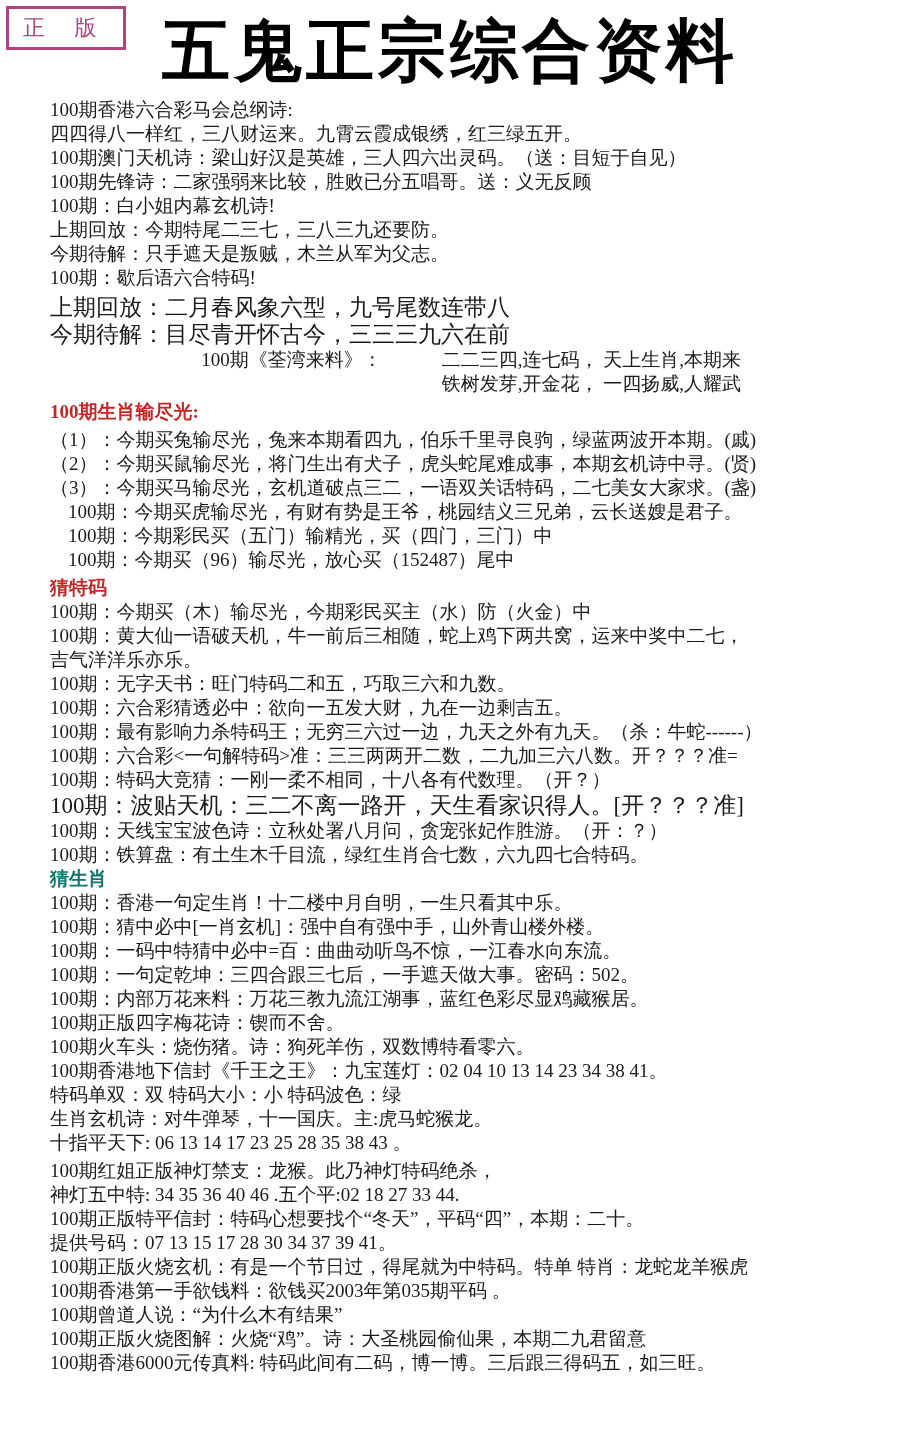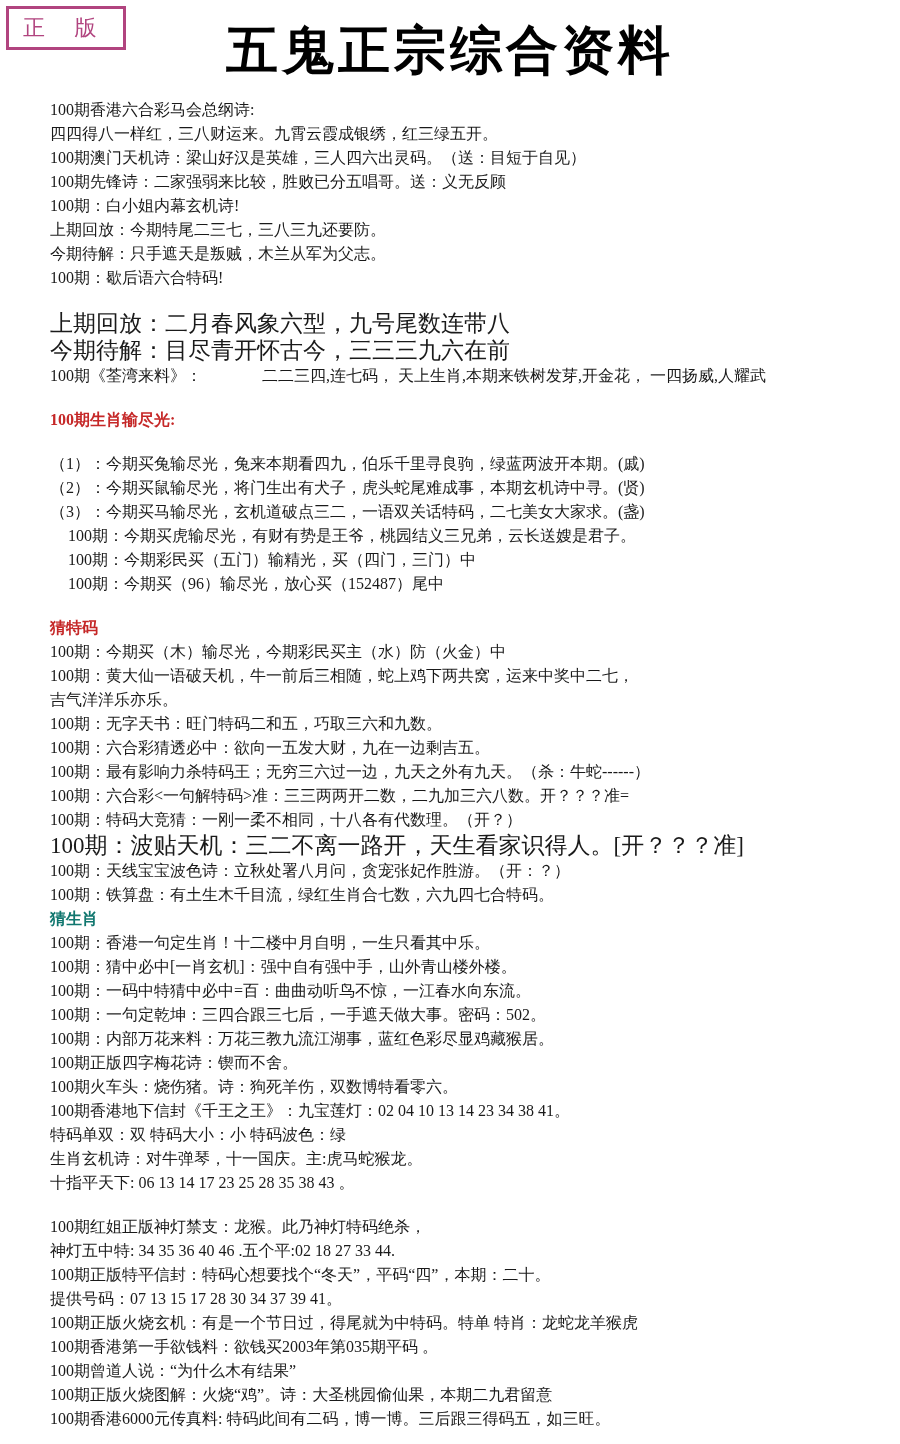--- a/index.html
+++ b/index.html
@@ -9,36 +9,36 @@
     color:#1a1a1a;position:relative;
   }
   .badge{
     position:absolute;top:6px;left:6px;
     border:3px solid #b1447f;color:#b1447f;
     padding:4px 14px;font-size:22px;letter-spacing:12px;
     font-weight:400;white-space:nowrap;
   }
   .title{
     margin:10px 0 6px 0;text-align:center;
-    font-size:52px;font-weight:700;letter-spacing:4px;
+    font-size:68px;font-weight:700;letter-spacing:4px;
     line-height:82px;color:#000;
   }
   .doc{
     padding:0 8px 0 50px;
   }
   .line{
-    font-size:16px;line-height:24px;white-space:nowrap;
+    font-size:19px;line-height:24px;white-space:nowrap;
   }
   .line.lg{font-size:23px;line-height:27px;}
   .line.red{color:#c52727;font-weight:700;}
-  .line.gap{margin-top:20px;}
+  .line.gap{margin-top:4px;}
   .line.indent{padding-left:18px;}
-  .twocol{display:flex;align-items:flex-start;}
+  .twocol{display:flex;align-items:flex-start;justify-content:center;}
   .twocol .label{flex:0 0 auto;}
-  .twocol .stack{display:flex;flex-direction:row;margin-left:60px;}
+  .twocol .stack{display:flex;flex-direction:column;margin-left:60px;}
   .twocol .stack span{white-space:nowrap;}
 </style>
 </head>
 <body style="color: rgb(26, 26, 26); background: rgb(255, 255, 255);">
 
 <div class="badge" style="border-color: rgb(177, 68, 127); color: rgb(177, 68, 127);">
   <span>正 版</span>
 </div>
 
 <h1 class="title">五鬼正宗综合资料</h1>

